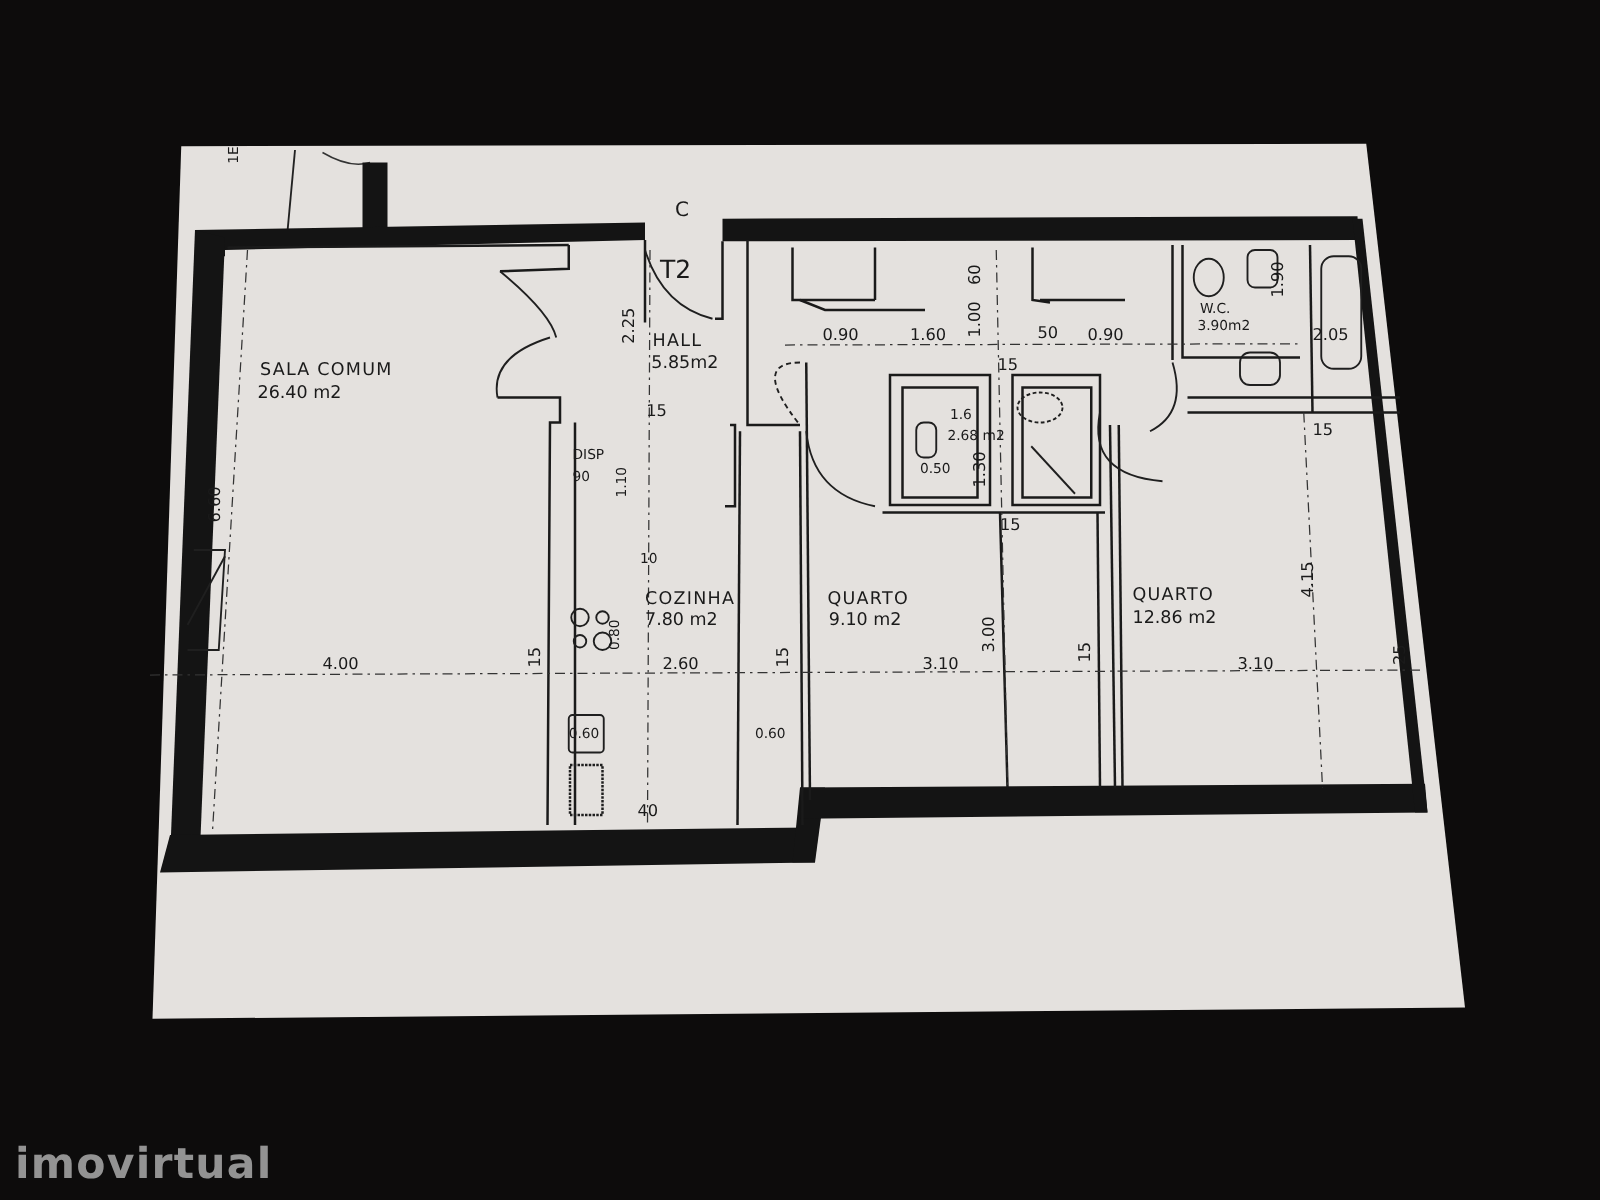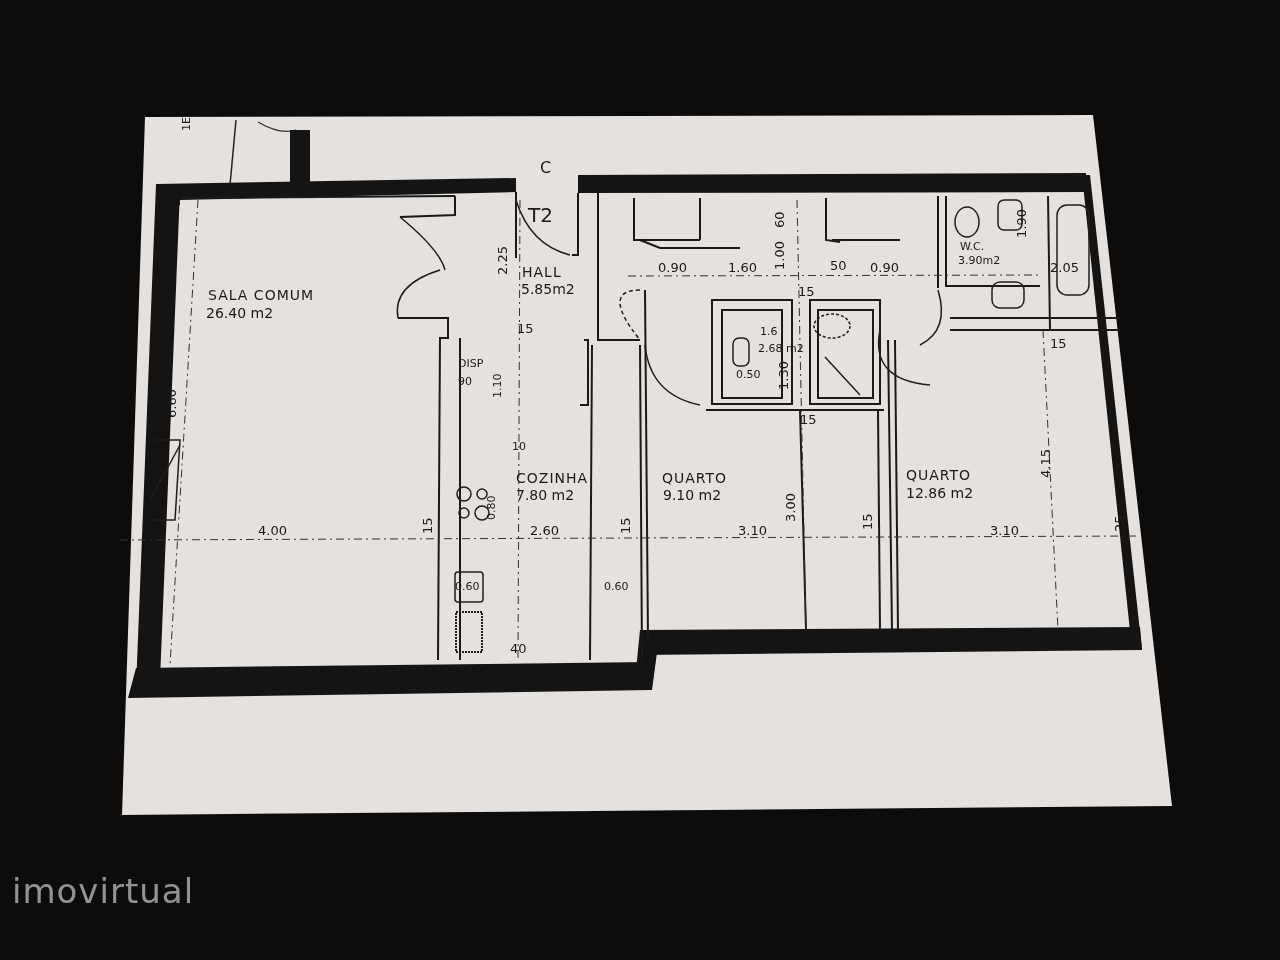--- a/index.html
+++ b/index.html
@@ -9,22 +9,22 @@
     position: relative;
     font-family: "DejaVu Sans", sans-serif;
   }
   #scene { position: absolute; left: 0; top: 0; width: 1280px; height: 960px; }
   .lbl { font-family: "DejaVu Sans", sans-serif; fill: #1a1a1a; }
   .room-name { font-size: 14px; letter-spacing: 1px; }
   .room-area { font-size: 14px; }
   .dim { font-size: 13px; }
   .small { font-size: 11px; }
   .watermark {
-    position: absolute; left: 12px; top: 871px;
-    font-family: "DejaVu Sans", sans-serif; font-weight: normal;
+    position: absolute; left: 12px; top: 911px;
+    font-family: "DejaVu Sans", sans-serif; font-weight: bold;
     font-size: 34px; color: rgba(200,200,200,0.72); letter-spacing: 1px;
   }
 </style>
 </head>
 <body>
 
 <svg id="scene" viewBox="0 0 1280 960" xmlns="http://www.w3.org/2000/svg">
 
   <polygon points="145,117 1093,115 1172,806 122,815" fill="#e4e1de"></polygon>
 

